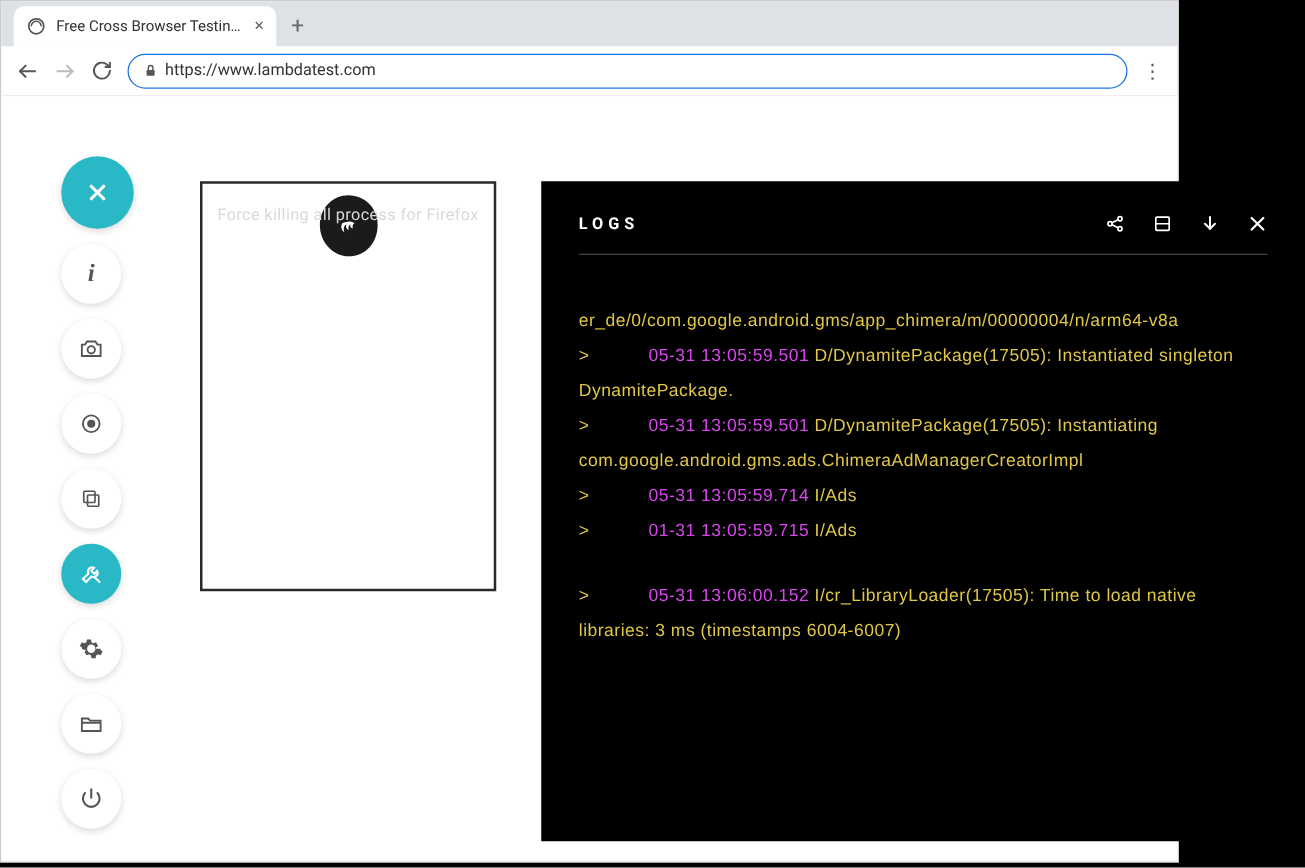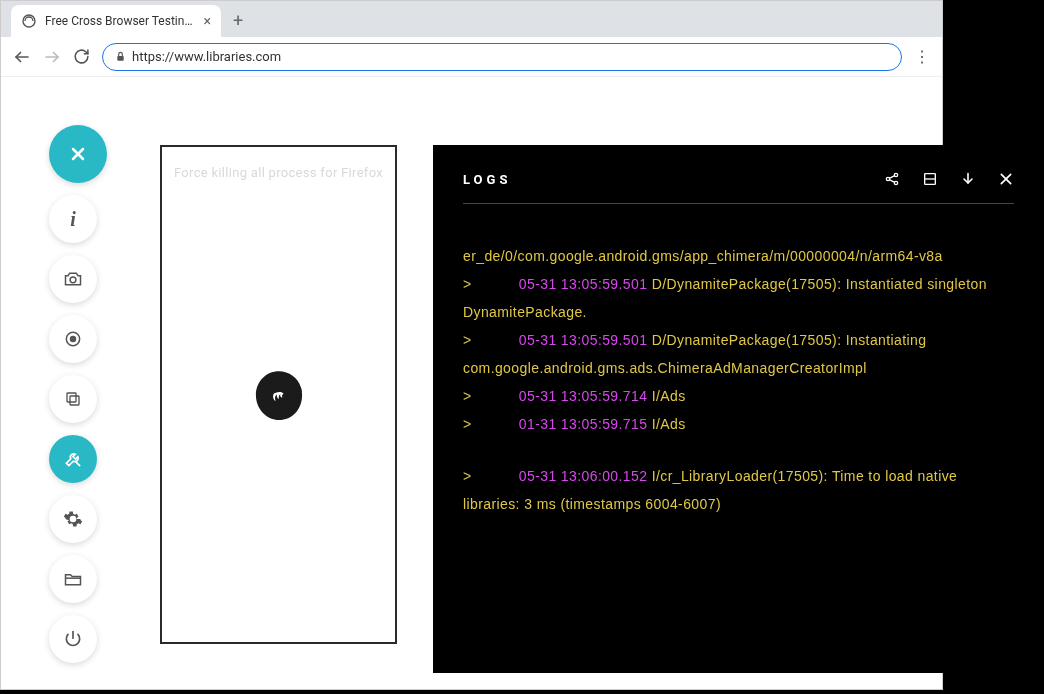--- a/index.html
+++ b/index.html
@@ -16,21 +16,21 @@
 .nav-arrow.disabled { color: #bbb; cursor: default; }
 .reload { color: #555; font-size: 16px; cursor: pointer; }
 .url-bar { flex: 1; height: 28px; border: 1px solid #1a73e8; border-radius: 14px; display: flex; align-items: center; padding: 0 12px; gap: 6px; font-size: 13px; color: #333; }
 .lock-icon { font-size: 11px; color: #555; }
 .more-btn { color: #555; font-size: 16px; cursor: pointer; }
 .content-area { position: relative; height: calc(100% - 76px); background: #fff; }
 .sidebar { position: absolute; left: 48px; top: 48px; display: flex; flex-direction: column; gap: 12px; }
 .sidebar-btn { width: 48px; height: 48px; border-radius: 50%; background: #fff; box-shadow: 0 2px 6px rgba(0,0,0,0.15); display: flex; align-items: center; justify-content: center; color: #555; cursor: pointer; }
 .sidebar-btn.active { background: #29b8c5; color: #fff; }
 .sidebar-btn.close-btn { width: 58px; height: 58px; background: #29b8c5; color: #fff; }
-.device-frame { position: absolute; left: 159px; top: 68px; width: 237px; height: 499px; background: #fff; border: 2px solid #2a2a2a; display: flex; align-items: center; justify-content: center; }
+.device-frame { position: absolute; left: 159px; top: 68px; width: 237px; height: 328px; background: #fff; border: 2px solid #2a2a2a; display: flex; justify-content: center; }
 .device-overlay-text { position: absolute; top: 18px; left: 50%; transform: translateX(-50%); color: #d9d9d9; font-size: 13px; white-space: nowrap; letter-spacing: 0.3px; }
 .firefox-logo { width: 66px; height: 66px; }
 .logs-panel { position: absolute; left: 432px; top: 68px; width: 611px; height: 528px; background: #000; color: #fff; padding: 26px 30px 20px 30px; }
 .logs-header { display: flex; align-items: center; justify-content: space-between; padding-bottom: 16px; border-bottom: 1px solid #444; margin-bottom: 38px; }
 .logs-title { font-size: 13px; font-weight: 700; letter-spacing: 4px; }
 .logs-actions { display: flex; gap: 22px; align-items: center; }
 .logs-action { cursor: pointer; color: #fff; display: flex; align-items: center; justify-content: center; }
 .logs-body { font-family: Liberation Sans, sans-serif; font-size: 14px; line-height: 2; letter-spacing: 0.4px; }
 .log-line { color: #e0c846; }
 .log-ts { color: #d946ef; margin-top: 20px; }
@@ -75,21 +75,21 @@
           <polyline points="21 3 21 8 16 8"></polyline>
         </svg>
     </span>
     <div class="url-bar">
       <span class="lock-icon">
         <svg width="11" height="11" viewBox="0 0 24 24" fill="#555">
             <rect x="5" y="11" width="14" height="10" rx="2"></rect>
             <path d="M8 11 V7 a4 4 0 0 1 8 0 v4" fill="none" stroke="#555" stroke-width="2.5"></path>
           </svg>
       </span>
-      <span>https://www.libraries.com</span>
+      <span>https://www.lambdatest.com</span>
     </div>
     <span class="more-btn">⋮</span>
   </div>
 
   <div class="content-area">
 
     <div class="sidebar">
       <div class="sidebar-btn close-btn">
         <svg width="20" height="20" viewBox="0 0 24 24" fill="none" stroke="currentColor" stroke-width="3" stroke-linecap="round">
             <line x1="6" y1="6" x2="18" y2="18"></line>

